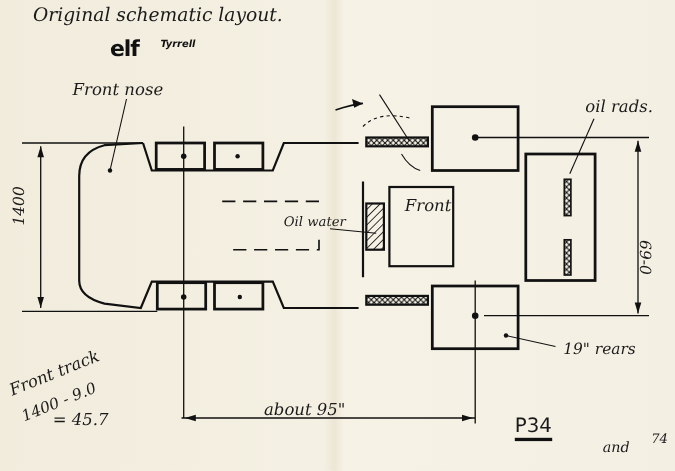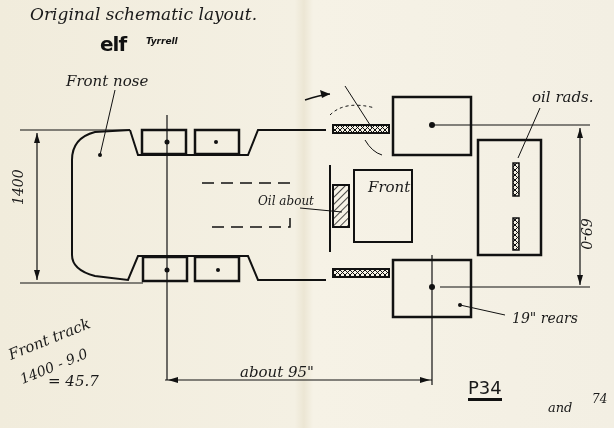--- a/index.html
+++ b/index.html
@@ -106,21 +106,21 @@
       <polygon points="580,128 577,138 583,138"></polygon>
         <polygon points="580,285 577,275 583,275"></polygon>
       <polygon points="168,380 178,377 178,383"></polygon>
         <polygon points="430,380 420,377 420,383"></polygon>
       <polygon points="330,94 320,90 322,98"></polygon>
     </g>
   </svg>
 
   <div class="hand lbl-bluff">Front nose</div>
   <div class="hand lbl-oilrads">oil rads.</div>
-  <div class="hand lbl-oiltank">Oil about</div>
+  <div class="hand lbl-oiltank">Oil water</div>
   <div class="hand lbl-engine">Front</div>
   <div class="hand lbl-width">1400</div>
   <div class="hand lbl-690">69-0</div>
   <div class="hand lbl-rears">19" rears</div>
   <div class="hand lbl-front1">Front track</div>
   <div class="hand lbl-front2">1400 - 9.0</div>
   <div class="hand lbl-front3">= 45.7</div>
   <div class="hand lbl-about">about 95"</div>
   <div class="hand lbl-p34">P34</div>
   <div class="hand lbl-sig">and</div>

